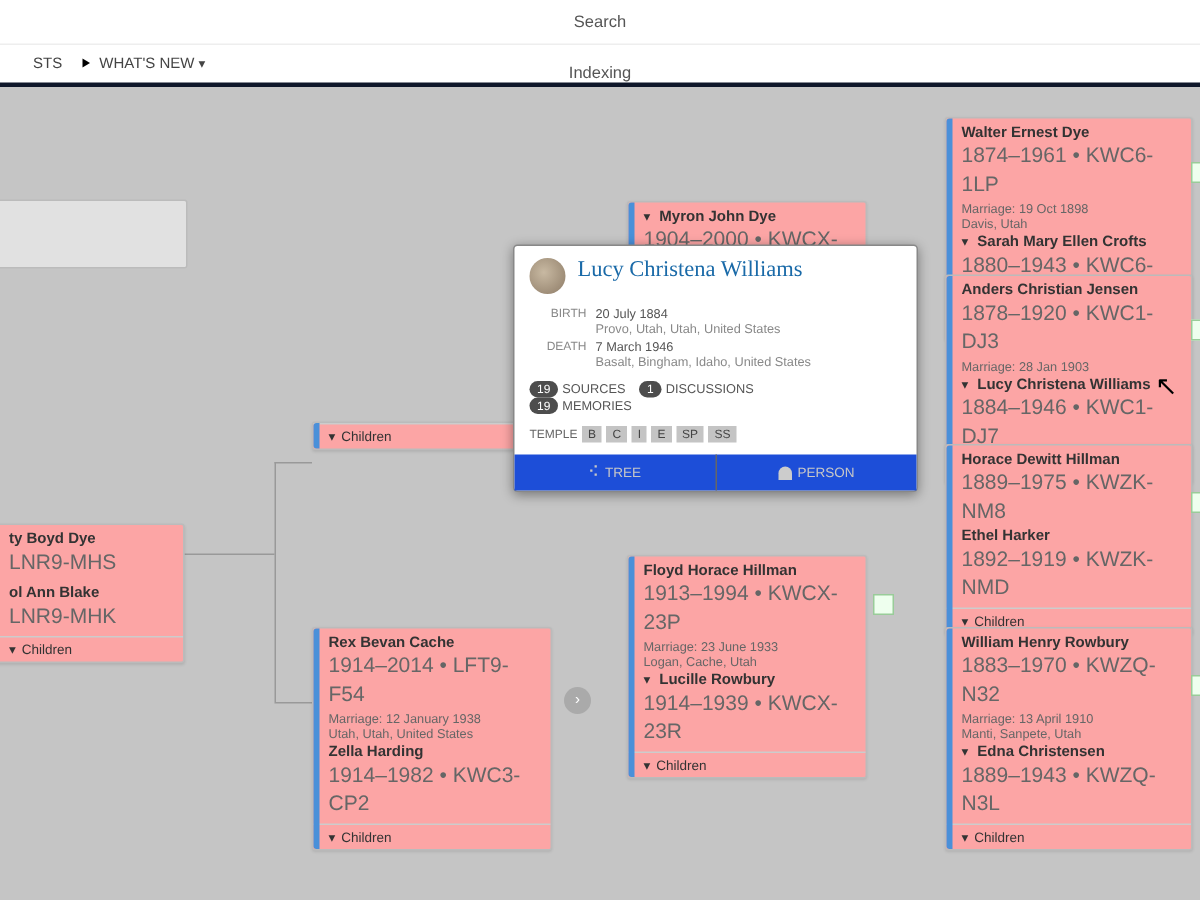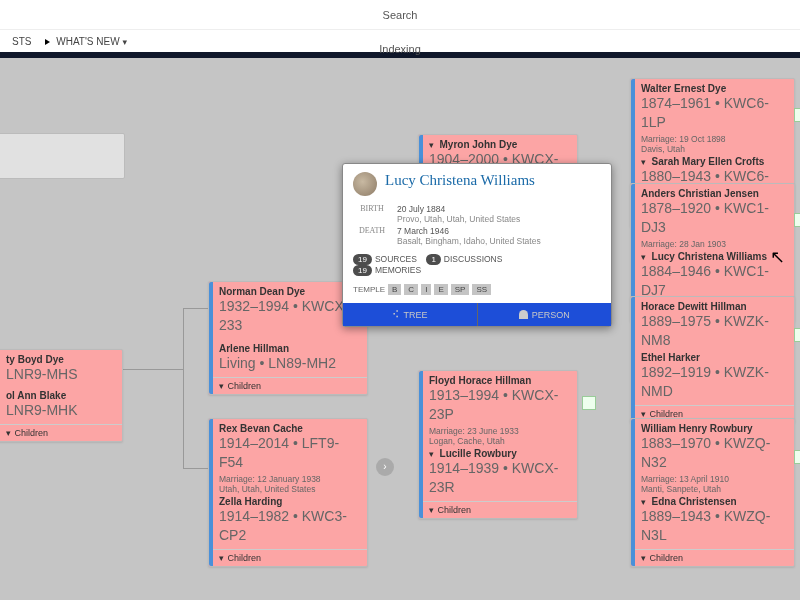--- a/index.html
+++ b/index.html
@@ -1,21 +1,21 @@
 <!DOCTYPE html>
 <html><head>
 <meta charset="utf-8">
 <style>
   * { box-sizing: border-box; margin: 0; padding: 0; font-family: Verdana, Geneva, sans-serif; }
   body { width: 800px; height: 600px; overflow: hidden; background: #fff; position: relative; }
 
   .topnav { height: 30px; border-bottom: 1px solid #eee; display: flex; justify-content: center; gap: 22px; align-items: center; flex-direction: column; }
   .topnav-item { font-size: 11px; color: #555; cursor: pointer; }
 
-  .subnav { height: 28px; border-bottom: 6px solid #0f172a; display: flex; align-items: center; gap: 14px; padding-left: 12px; font-size: 10px; color: #444; }
+  .subnav { height: 28px; border-bottom: 3px solid #0f172a; display: flex; align-items: center; gap: 14px; padding-left: 22px; font-size: 10px; color: #444; }
   .subnav-item { cursor: pointer; }
   .dropdown-icon::after { content: " ▾"; font-size: 9px; }
   .megaphone-icon { display:inline-block; margin-right:3px; width:0;height:0;border-left:5px solid #000;border-top:3px solid transparent;border-bottom:3px solid transparent;}
 
   .canvas { position: absolute; top: 58px; left: 0; right: 0; bottom: 0; background: #c5c5c5; overflow: hidden; }
 
   .card { position: absolute; background: #fca5a5; border: 1px solid #bbb; border-radius: 2px; box-shadow: 0 1px 2px rgba(0,0,0,0.1); }
   .card .stripe { position:absolute; top:0; bottom:0; left:0; width:4px; border-radius:2px 0 0 2px; }
   .stripe.male   { background: #4a90d9; }
   .card .body { padding: 4px 6px 4px 10px; }
@@ -35,21 +35,21 @@
   
   .popup { position:absolute; width:270px; background:#fff; border:1px solid #888; border-radius:3px; box-shadow:0 2px 8px rgba(0,0,0,0.4); }
   .popup .p-body { padding: 8px 10px 4px; display:flex; gap:8px; }
   .popup .avatar { width:24px; height:24px; border-radius:12px; background:radial-gradient(circle at 40% 40%,#c8b9a2,#8d7b66); flex-shrink:0;}
   .popup .p-main { flex:1; }
   .popup .p-name { color:#1a6aa8; font-size:15px; font-family: "Times New Roman", serif; }
   .popup .p-id   { font-size:9px; color:#666; margin-top:1px;}
   .popup .watch  { font-size:8.5px; color:#888; margin-left:10px; cursor:pointer;}
   .popup .watch::before{ content:"☆ ";}
   .popup .facts  { display:grid; grid-template-columns: 38px 1fr; gap:2px 6px; font-size:8.5px; color:#555; padding:4px 10px 6px;}
-  .popup .facts .lbl{ text-align:center; color:#888; font-size:8px;font-family:Liberation Serif, serif;}
+  .popup .facts .lbl{ text-align:right; color:#888; font-size:8px;}
   .popup .counts { padding:2px 10px 6px; font-size:8.5px; color:#555;}
   .popup .pill   { display:inline-block; background:#4d4d4d; color:#fff; font-size:8px; padding:1px 5px; border-radius:7px; margin-right:3px;}
   .popup .temple-row{ padding:2px 10px 8px; font-size:8px; color:#666; display:flex; gap:3px; align-items:center;}
   .popup .temple-box { background:#c4c4c4; color:#444; padding:1px 4px; font-size:8px; cursor:default;}
   .popup .footer { background:#1d4ed8; color:#c7c7c7; display:flex;}
   .popup .footer .fbtn{ flex:1; text-align:center; padding:6px 0; font-size:9px; cursor:pointer; display:flex; gap:4px; justify-content:center; align-items:center;}
   .popup .footer .sep{ width:1px; background:#666; }
   .share-icon::before{content:"⠪"; font-size:10px;}
   .person-icon{ display:inline-block; width:9px; height:9px; background:#ccc; border-radius:50% 50% 0 0;}
 
@@ -89,26 +89,20 @@
       <div class="name">ty Boyd Dye</div>
       <div class="meta">LNR9-MHS</div>
       <div class="spouse-name" style="margin-top:6px;">ol Ann Blake</div>
       <div class="meta">LNR9-MHK</div>
     </div>
     <div class="children-bar caret-down"><span>Children</span></div>
   </div>
 
   <div class="card" style="left:208px; top:223px; width:160px;">
     <div class="stripe male"></div>
-    <div class="body">
-      <div class="name">Norman Dean Dye</div>
-      <div class="meta"><span>1932–1994</span> • <span>KWCX-233</span></div>
-      <div class="spouse-name" style="margin-top:8px;">Arlene Hillman</div>
-      <div class="meta"><span>Living</span> • <span>LN89-MH2</span></div>
-    </div>
     <div class="children-bar caret-down"><span>Children</span></div>
   </div>
 
   <div class="card" style="left:208px; top:360px; width:160px;">
     <div class="stripe male"></div>
     <div class="body">
       <div class="name">Rex Bevan Cache</div>
       <div class="meta"><span>1914–2014</span> • <span>LFT9-F54</span></div>
       <div class="marriage" style="white-space:pre-line;">Marriage: 12 January 1938
 Utah, Utah, United States</div>

